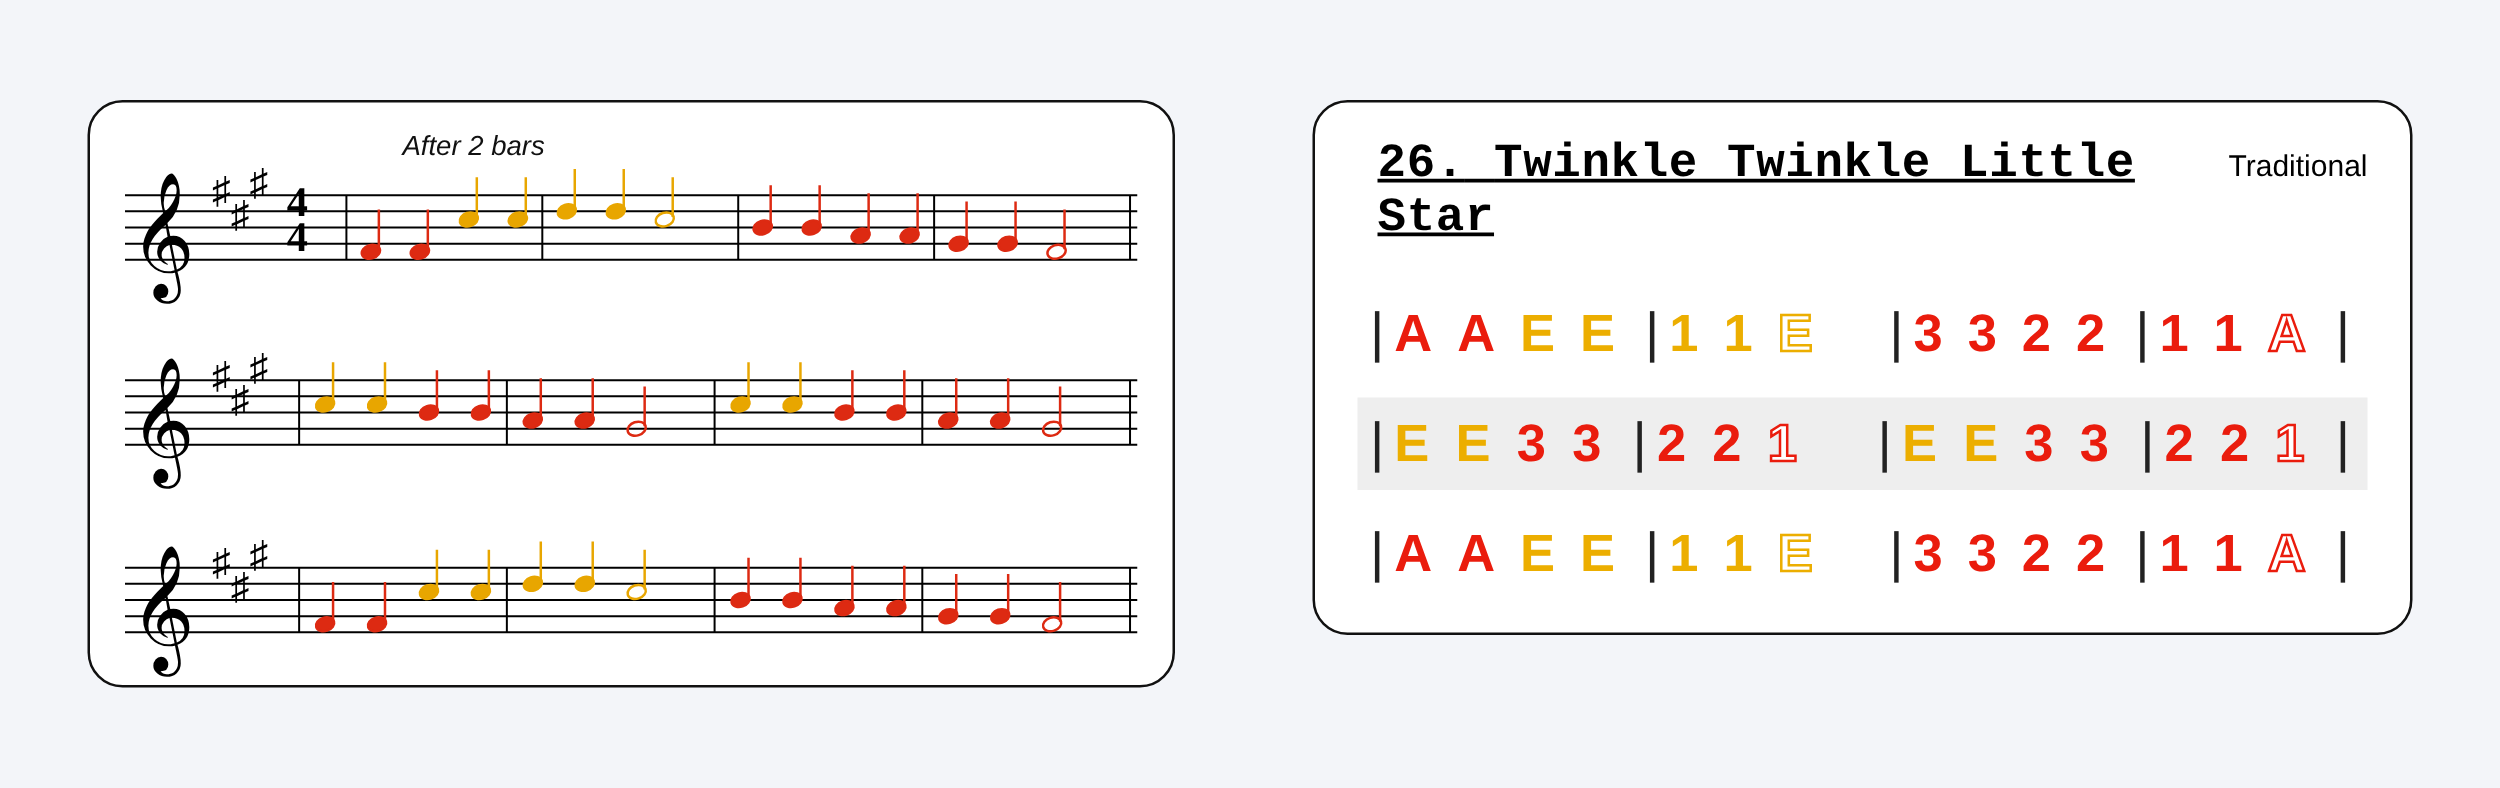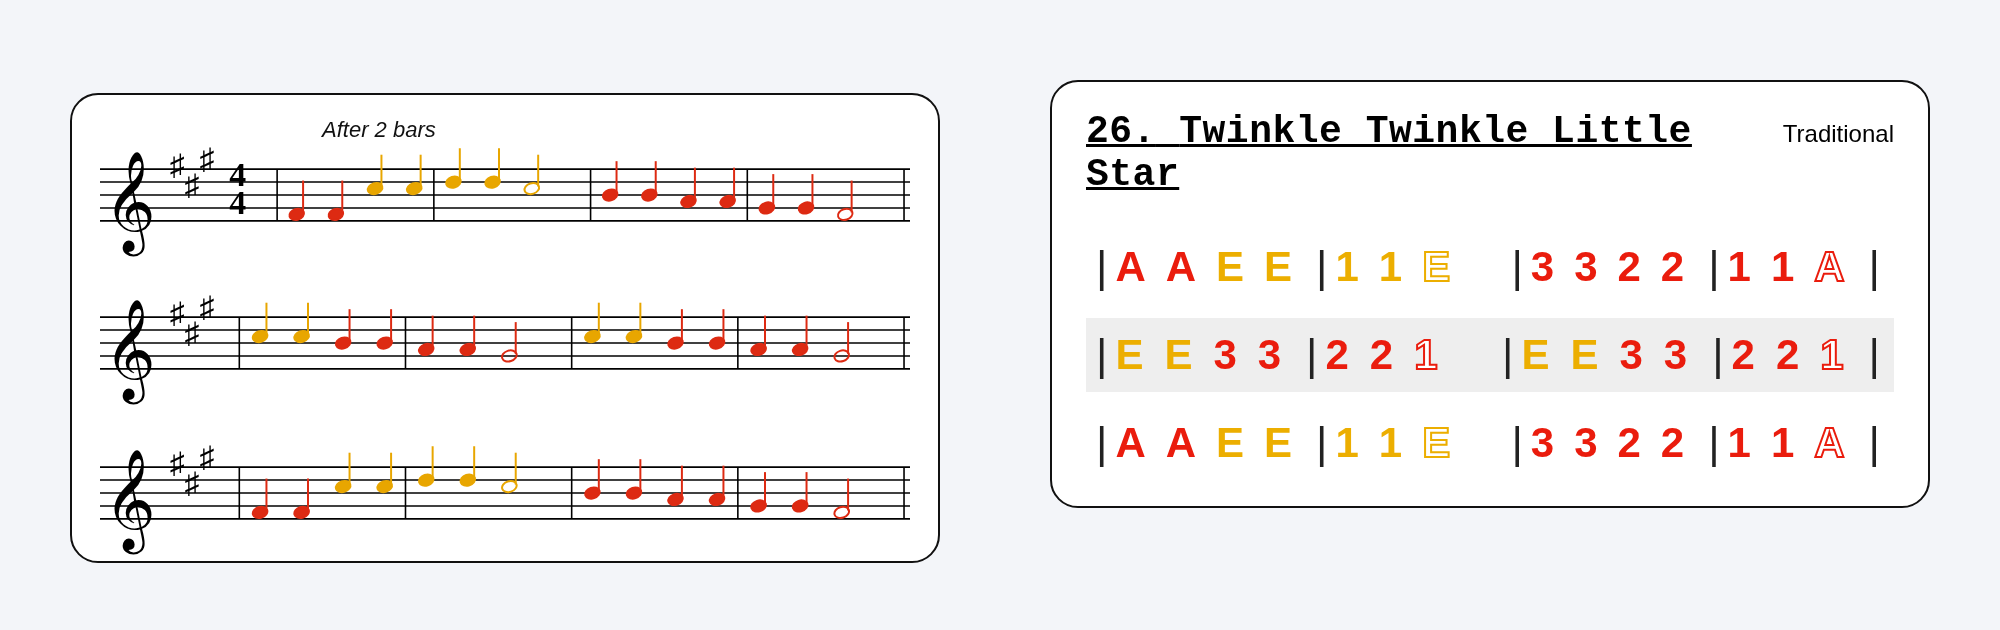--- a/index.html
+++ b/index.html
@@ -19,21 +19,20 @@
     border: 2px solid #111;
     border-radius: 28px;
   }
   
   .left {
     width: 870px;
     height: 470px;
     padding: 28px 28px 10px 28px;
     box-sizing: border-box;
     position: relative;
-    margin-top: 13px;
   }
   .staff-row { position: absolute; left: 28px; right: 28px; }
   .staff-row svg { width: 100%; height: 140px; display:block; }
   .staff1 { top: 32px; }
   .staff2 { top: 180px; }
   .staff3 { top: 330px; }
   .after {
     position: absolute;
     top: 22px; left: 250px;
     font-style: italic;
@@ -47,20 +46,21 @@
     padding: 28px 34px;
     box-sizing: border-box;
   }
   .title-row { display:flex; align-items: baseline; gap: 18px; }
   .title {
     font-family: "Courier New", monospace;
     font-weight: 700;
     font-size: 38px;
     text-decoration: underline;
     letter-spacing: 0.5px;
+    margin-left: 16px;
   }
   .attr { font-size: 24px; font-family: Arial; text-align: center; }
   .tab-lines { margin-top: 34px; }
   .tab-line {
     display: flex;
     align-items: center;
     height: 74px;
     padding: 0 6px;
     margin: 14px 0;
     font-family: "Arial Black","Impact",Arial,sans-serif;

